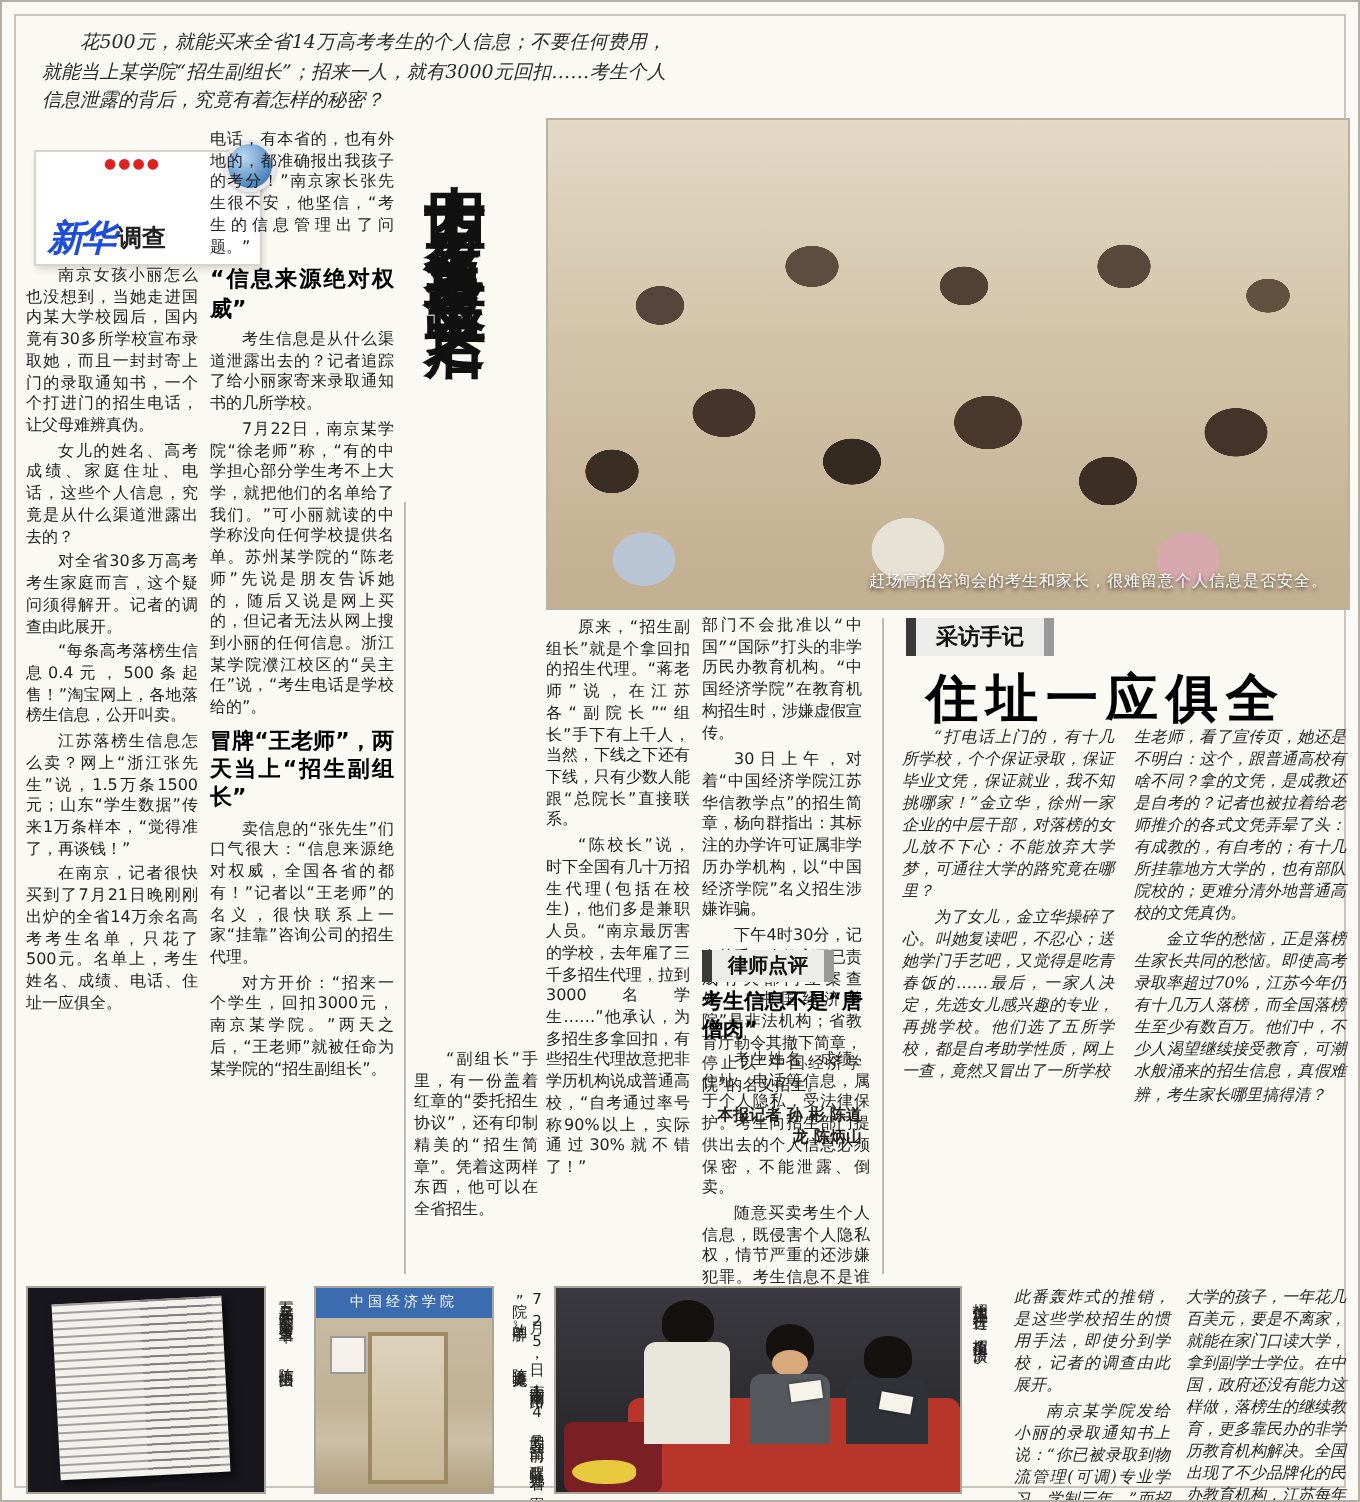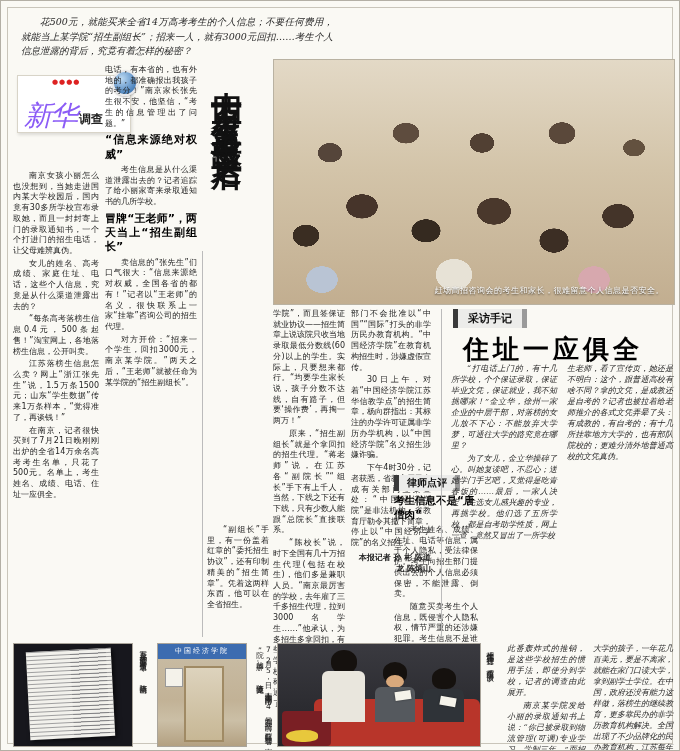--- a/index.html
+++ b/index.html
@@ -7,21 +7,21 @@
         font-family:"DejaVu Sans",sans-serif;color:#1c1c1c;overflow:hidden;
         border:1px solid #b3afa5;box-sizing:border-box;}
   .frame{position:absolute;left:6px;top:6px;right:6px;bottom:6px;border:1px solid #c9c5ba;pointer-events:none;}
   .abs{position:absolute;}
   
   .lead{font-family:"DejaVu Serif",serif;font-style:italic;font-size:9.5px;line-height:1.55;
         color:#2a2a2a;text-align:justify;text-indent:2em;}
   
   .logo-card{background:#fff;border:1px solid #d8d4c8;box-shadow:1px 2px 3px rgba(0,0,0,.12);
              display:flex;align-items:flex-end;padding:4px 6px;}
-  .logo-brand{font-family:"DejaVu Serif",serif;color:#8b5cf6;font-size:28px;font-weight:normal;
+  .logo-brand{font-family:"DejaVu Serif",serif;color:#1d4ed8;font-size:18px;font-weight:bold;
               font-style:italic;line-height:.9;letter-spacing:-2px;}
   .logo-suffix{font-size:12px;font-weight:bold;color:#222;margin-left:3px;}
   .logo-dots{position:absolute;top:2px;left:34px;font-size:7px;letter-spacing:1px;color:#d22;}
   .logo-globe{position:absolute;top:-6px;right:-8px;width:22px;height:22px;border-radius:50%;
               background:radial-gradient(circle at 35% 30%,#bcd9f2,#4f86c0 70%,#2a5b92);
               border:2px solid #e8e8ea;box-shadow:0 1px 2px rgba(0,0,0,.25);}
   
   .col{font-size:8px;line-height:1.34;text-align:justify;color:#222;}
   .col p{margin:0 0 2px 0;text-indent:2em;}
   .subhead{font-weight:bold;font-size:11px;line-height:1.3;margin:4px 0 3px 0;color:#000;}
@@ -98,82 +98,84 @@
 
   <div class="abs lead" style="left:20px;top:14px;width:312px;height:50px;">花500元，就能买来全省14万高考考生的个人信息；不要任何费用，就能当上某学院“招生副组长”；招来一人，就有3000元回扣……考生个人信息泄露的背后，究竟有着怎样的秘密？</div>
 
   <div class="abs logo-card" style="left:16px;top:74px;width:100px;height:48px;">
     <span class="logo-dots">●●●●</span>
     <span class="logo-brand">新华</span>
     <span class="logo-suffix">调查</span>
     <span class="logo-globe"></span>
   </div>
 
-  <div class="abs col" style="left:12px;top:132px;width:86px;height:504px;margin-top:38px;">
+  <div class="abs col" style="left:12px;top:132px;width:86px;height:504px;">
     <p>南京女孩小丽怎么也没想到，当她走进国内某大学校园后，国内竟有30多所学校宣布录取她，而且一封封寄上门的录取通知书，一个个打进门的招生电话，让父母难辨真伪。</p>
     <p>女儿的姓名、高考成绩、家庭住址、电话，这些个人信息，究竟是从什么渠道泄露出去的？</p>
+    <p>对全省30多万高考考生家庭而言，这个疑问须得解开。记者的调查由此展开。</p>
     <p>“每条高考落榜生信息0.4元，500条起售！”淘宝网上，各地落榜生信息，公开叫卖。</p>
     <p>江苏落榜生信息怎么卖？网上“浙江张先生”说，1.5万条1500元；山东“学生数据”传来1万条样本，“觉得准了，再谈钱！”</p>
     <p>在南京，记者很快买到了7月21日晚刚刚出炉的全省14万余名高考考生名单，只花了500元。名单上，考生姓名、成绩、电话、住址一应俱全。</p>
   </div>
 
   <div class="abs col" style="left:104px;top:64px;width:92px;height:572px;">
     <p style="text-indent:0;">电话，有本省的，也有外地的，都准确报出我孩子的考分！”南京家长张先生很不安，他坚信，“考生的信息管理出了问题。”</p>
     <div class="subhead">“信息来源绝对权威”</div>
     <p>考生信息是从什么渠道泄露出去的？记者追踪了给小丽家寄来录取通知书的几所学校。</p>
+    <p>7月22日，南京某学院“徐老师”称，“有的中学担心部分学生考不上大学，就把他们的名单给了我们。”可小丽就读的中学称没向任何学校提供名单。苏州某学院的“陈老师”先说是朋友告诉她的，随后又说是网上买的，但记者无法从网上搜到小丽的任何信息。浙江某学院濮江校区的“吴主任”说，“考生电话是学校给的”。</p>
     <div class="subhead">冒牌“王老师”，两天当上“招生副组长”</div>
     <p>卖信息的“张先生”们口气很大：“信息来源绝对权威，全国各省的都有！”记者以“王老师”的名义，很快联系上一家“挂靠”咨询公司的招生代理。</p>
     <p>对方开价：“招来一个学生，回扣3000元，南京某学院。”两天之后，“王老师”就被任命为某学院的“招生副组长”。</p>
   </div>
 
   <div class="abs rule-v" style="left:201px;top:250px;height:386px;"></div>
   <div class="abs vh" style="left:210px;top:66px;height:450px;">十四万考生名单被出卖之后</div>
 
   <div class="abs col" style="left:206px;top:524px;width:62px;height:112px;">
     <p>“副组长”手里，有一份盖着红章的“委托招生协议”，还有印制精美的“招生简章”。凭着这两样东西，他可以在全省招生。</p>
   </div>
 
   <div class="abs photo-main" style="left:272px;top:58px;width:400px;height:244px;">
     <span class="photo-cap">赶场高招咨询会的考生和家长，很难留意个人信息是否安全。</span>
   </div>
 
   <div class="abs col" style="left:272px;top:308px;width:72px;height:328px;">
-    <p style="text-indent:0;">学院”，而且签保证就业协议——招生简章上说该院只收当地录取最低分数线(60分)以上的学生。实际上，只要想来都行。“均要学生家长说，孩子分数不达线，自有路子，但要‘操作费’，再掏一两万！”</p>
     <p>原来，“招生副组长”就是个拿回扣的招生代理。“蒋老师”说，在江苏各“副院长”“组长”手下有上千人，当然，下线之下还有下线，只有少数人能跟“总院长”直接联系。</p>
     <p>“陈校长”说，时下全国有几十万招生代理(包括在校生)，他们多是兼职人员。“南京最厉害的学校，去年雇了三千多招生代理，拉到3000名学生……”他承认，为多招生多拿回扣，有些招生代理故意把非学历机构说成普通高校，“自考通过率号称90%以上，实际通过30%就不错了！”</p>
   </div>
 
   <div class="abs col" style="left:350px;top:308px;width:80px;height:150px;">
-    <p style="text-indent:0;">部门不会批准以“中国”“国际”打头的非学历民办教育机构。“中国经济学院”在教育机构招生时，涉嫌虚假宣传。</p>
+    <p style="text-indent:0;font-family:Liberation Mono, monospace;">部门不会批准以“中国”“国际”打头的非学历民办教育机构。“中国经济学院”在教育机构招生时，涉嫌虚假宣传。</p>
     <p>30日上午，对着“中国经济学院江苏华信教学点”的招生简章，杨向群指出：其标注的办学许可证属非学历办学机构，以“中国经济学院”名义招生涉嫌诈骗。</p>
     <p>下午4时30分，记者获悉，省教育厅已责成有关部门立案查处：“中国经济学院”是非法机构；省教育厅勒令其撤下简章，停止以“中国经济学院”的名义招生。</p>
     <div class="byline">本报记者 孙 彬 陈道龙 陈炳山</div>
   </div>
 
-  <div class="abs" style="left:350px;top:470px;width:84px;height:166px;margin-left:43px;">
+  <div class="abs" style="left:350px;top:470px;width:84px;height:166px;">
     <span class="tab small">律师点评</span>
     <div class="lawyer-title">考生信息不是“唐僧肉”</div>
     <div class="col">
       <p>考生姓名、成绩、住址、电话等信息，属于个人隐私，受法律保护。考生向招生部门提供出去的个人信息必须保密，不能泄露、倒卖。</p>
       <p>随意买卖考生个人信息，既侵害个人隐私权，情节严重的还涉嫌犯罪。考生信息不是谁都可以咬一口的“唐僧肉”。</p>
     </div>
     <div class="lawyer-sig">——江苏长三角律师事务所律师 江维</div>
   </div>
 
   <div class="abs rule-v" style="left:440px;top:308px;height:328px;"></div>
   <div class="abs" style="left:452px;top:306px;width:222px;height:52px;">
     <span class="tab">采访手记</span>
     <div class="feat-title">住址一应俱全</div>
   </div>
   <div class="abs script" style="left:450px;top:362px;width:106px;height:274px;">
     <p style="text-indent:2em;">“打电话上门的，有十几所学校，个个保证录取，保证毕业文凭，保证就业，我不知挑哪家！”金立华，徐州一家企业的中层干部，对落榜的女儿放不下心：不能放弃大学梦，可通往大学的路究竟在哪里？</p>
     <p>为了女儿，金立华操碎了心。叫她复读吧，不忍心；送她学门手艺吧，又觉得是吃青春饭的……最后，一家人决定，先选女儿感兴趣的专业，再挑学校。他们选了五所学校，都是自考助学性质，网上一查，竟然又冒出了一所学校</p>
   </div>
   <div class="abs script" style="left:566px;top:362px;width:106px;height:274px;">
     <p style="text-indent:0;">生老师，看了宣传页，她还是不明白：这个，跟普通高校有啥不同？拿的文凭，是成教还是自考的？记者也被拉着给老师推介的各式文凭弄晕了头：有成教的，有自考的；有十几所挂靠地方大学的，也有部队院校的；更难分清外地普通高校的文凭真伪。</p>
+    <p>金立华的愁恼，正是落榜生家长共同的愁恼。即使高考录取率超过70%，江苏今年仍有十几万人落榜，而全国落榜生至少有数百万。他们中，不少人渴望继续接受教育，可潮水般涌来的招生信息，真假难辨，考生家长哪里搞得清？</p>
   </div>
 
   <div class="abs ph ph-list" style="left:12px;top:642px;width:120px;height:104px;">
     <div class="sheet"></div>
   </div>
   <div class="abs vcap" style="left:137px;top:644px;height:102px;">五百元买来的江苏高考考生名单。 陈炳山摄</div>
 
   <div class="abs ph ph-office" style="left:156px;top:642px;width:90px;height:104px;">
     <div class="banner">中国经济学院</div>
     <div class="door"></div>

